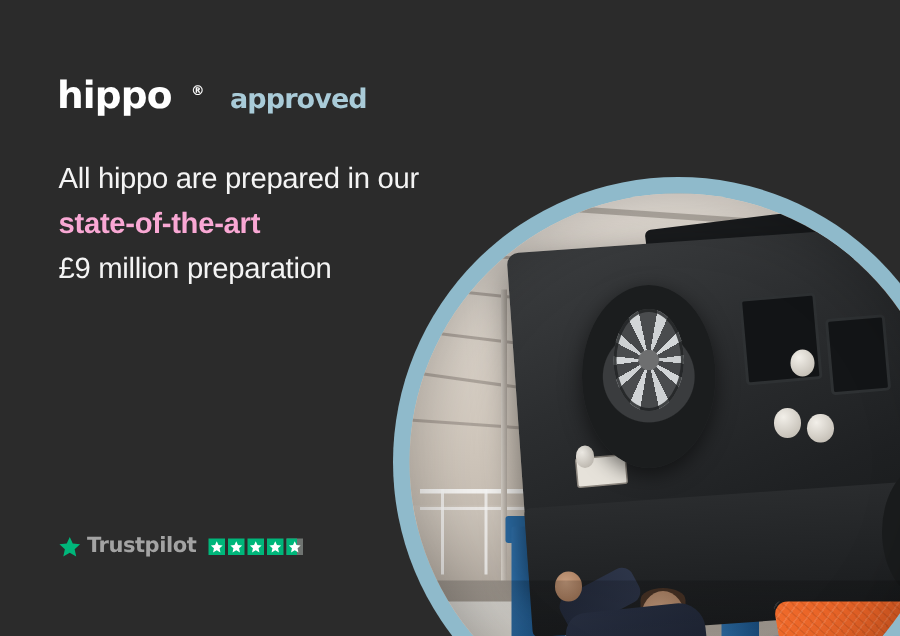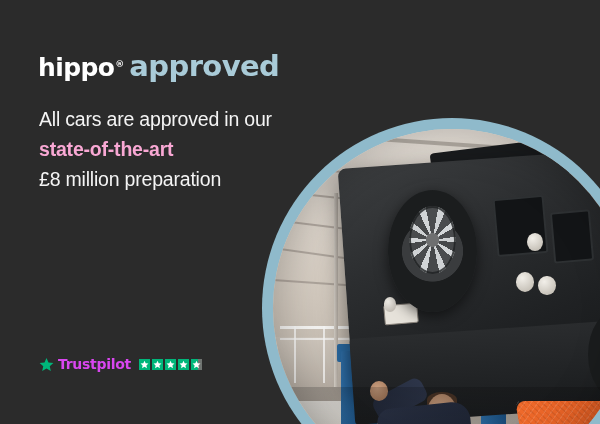--- a/index.html
+++ b/index.html
@@ -242,39 +242,39 @@
   .photo-vignette {
     position:absolute; inset:0; border-radius:50%;
     box-shadow:inset 0 0 46px rgba(0,0,0,.28);
     pointer-events:none;
   }
 
   
   .logo-row {
     position:absolute;
     left:38px; top:49px;
-    display:flex; align-items:baseline;
+    display:flex; align-items:baseline;gap:12px;
   }
   .logo-hippo {
     color:#ffffff;
     font-size:25px;
     font-weight:700;
     letter-spacing:-0.6px;
     font-family:"DejaVu Sans", sans-serif;
   }
   .logo-tm {
     color:#ffffff;
     font-size:9px;
     font-weight:700;
     position:relative; top:-9px; left:1px;
     font-family:"DejaVu Sans", sans-serif;
   }
   .logo-approved {
     color:#a9cbd8;
-    font-size:29px;
+    font-size:18px;
     font-weight:700;
     letter-spacing:-0.6px;
     margin-left:6px;
     font-family:"DejaVu Sans", sans-serif;
   }
 
   .headline {
     position:absolute;
     left:39px; top:104px;
     width:252px;
@@ -295,21 +295,21 @@
     position:absolute;
     left:39px; top:356px;
     display:flex; align-items:center;
   }
   .tp-star-logo {
     width:15px; height:15px; flex:0 0 auto;
     margin-right:4px;
     color:#00b67a;
   }
   .tp-word {
-    color:#d946ef;
+    color:#a3a3a3;
     font-size:14px;
     font-weight:700;
     letter-spacing:-0.3px;
     margin-right:8px;
     font-family:"DejaVu Sans", sans-serif;
   }
   .tp-stars { display:flex; gap:2px; }
   .tp-box {
     width:11px; height:11px;
     background:#00b67a;
@@ -390,23 +390,23 @@
     </div>
   </div>
 
   <div class="logo-row">
     <span class="logo-hippo">hippo</span>
     <span class="logo-tm">®</span>
     <span class="logo-approved">approved</span>
   </div>
 
   <div class="headline">
-    <span class="hl-line">All cars are approved in our</span>
+    <span class="hl-line">All hippo are prepared in our</span>
     <span class="hl-line accent">state-of-the-art</span>
-    <span class="hl-line">£8 million preparation</span>
+    <span class="hl-line">£9 million preparation</span>
   </div>
 
   <div class="trustpilot">
     <svg class="tp-star-logo" viewBox="0 0 24 24">
       <polygon fill="#00b67a" points="12,1.5 15.2,8.6 23,9.4 17.2,14.6 18.9,22.3 12,18.3 5.1,22.3 6.8,14.6 1,9.4 8.8,8.6"></polygon>
     </svg>
     <span class="tp-word">Trustpilot</span>
     <div class="tp-stars">
       <div class="tp-box">
         <svg viewBox="0 0 24 24">

